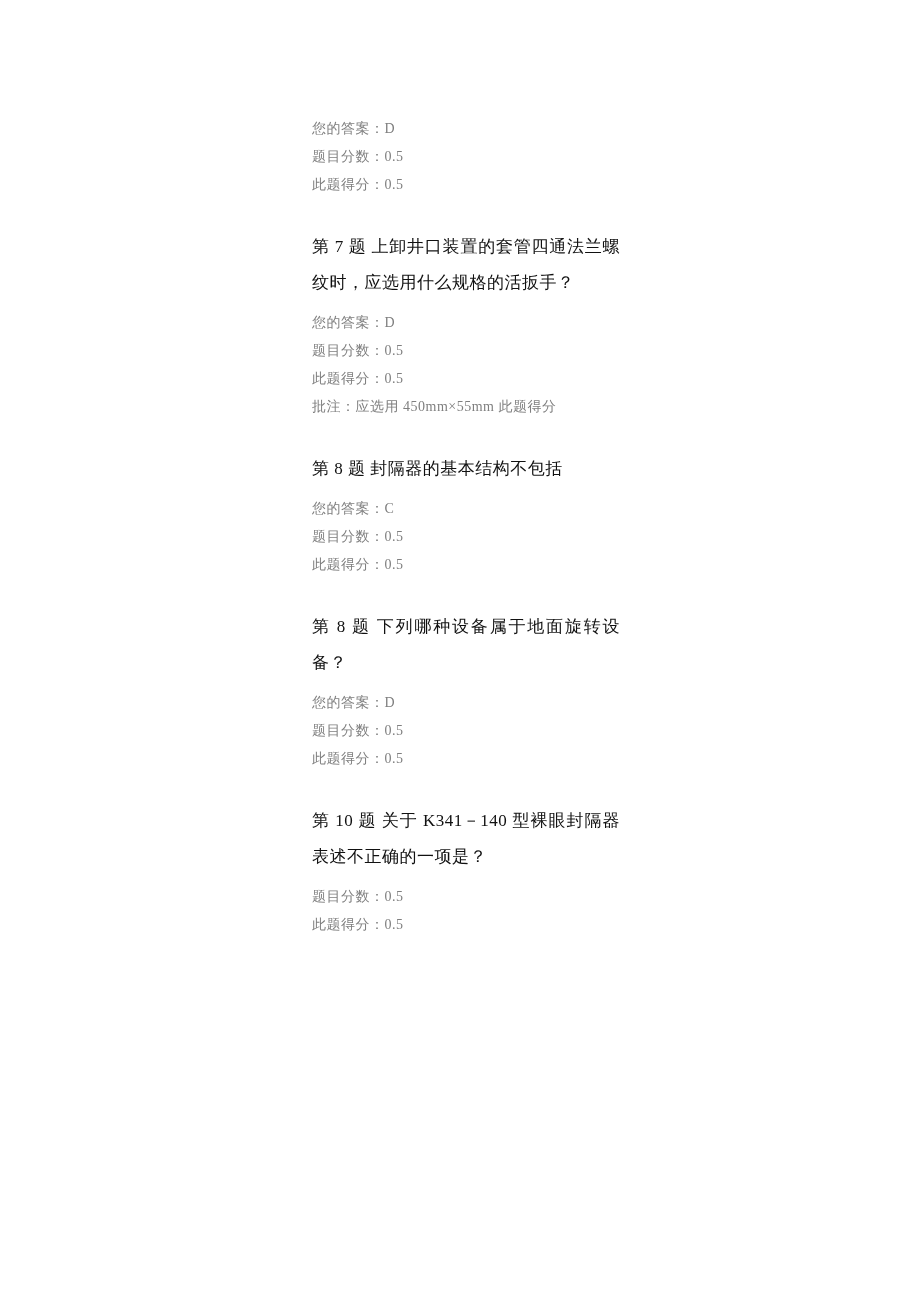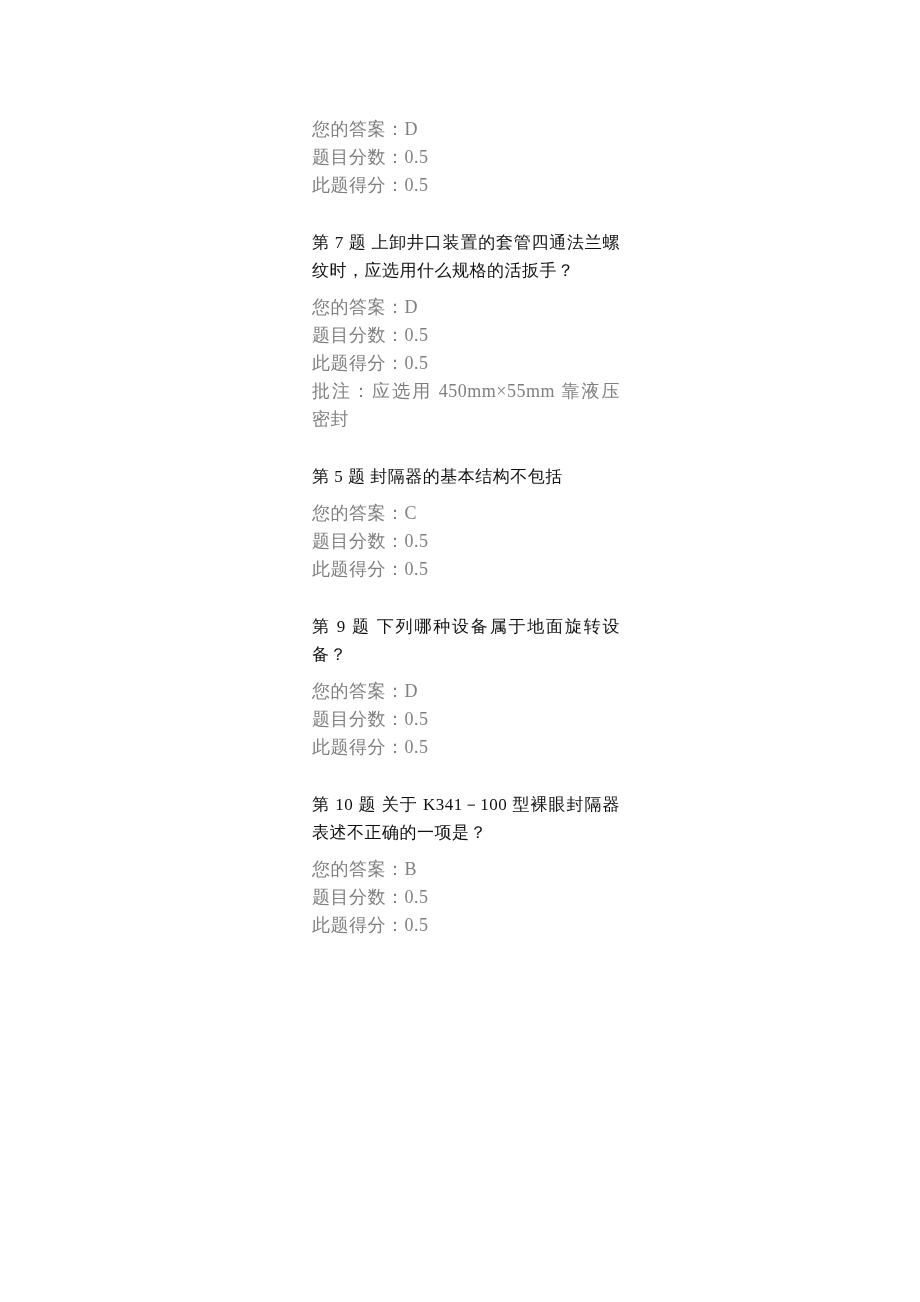--- a/index.html
+++ b/index.html
@@ -11,32 +11,32 @@
   body {
     font-family: "SimSun", "宋体", serif;
     color: #000;
   }
   .page {
     width: 920px;
     padding: 115px 300px 80px 312px;
     box-sizing: border-box;
   }
   .meta-line {
-    font-size: 18px;
+    font-size: 14px;
     color: #7f7f7f;
     line-height: 28px;
     text-align: justify;
     letter-spacing: 0.5px;
   }
   .question-title {
     font-size: 17px;
     color: #111;
     font-weight: 400;
     margin: 30px 0 8px 0;
-    line-height: 28px;
+    line-height: 36px;
     letter-spacing: 0.5px;
     text-align: justify;
   }
   .question-block {
     margin-bottom: 10px;
   }
 </style>
 </head>
 <body>
 
@@ -59,55 +59,52 @@
     <div class="meta-line">
       <span>您的答案：</span><span>D</span>
     </div>
     <div class="meta-line">
       <span>题目分数：</span><span>0.5</span>
     </div>
     <div class="meta-line">
       <span>此题得分：</span><span>0.5</span>
     </div>
     <div class="meta-line">
-      <span>批注：</span><span>应选用 450mm×55mm 靠液压密封</span>
+      <span>批注：</span><span>应选用 450mm×55mm 此题得分</span>
     </div>
   </div>
 
-  <h3 class="question-title">第 5 题  封隔器的基本结构不包括</h3>
+  <h3 class="question-title">第 8 题  封隔器的基本结构不包括</h3>
   <div class="question-block">
     <div class="meta-line">
       <span>您的答案：</span><span>C</span>
     </div>
     <div class="meta-line">
       <span>题目分数：</span><span>0.5</span>
     </div>
     <div class="meta-line">
       <span>此题得分：</span><span>0.5</span>
     </div>
   </div>
 
-  <h3 class="question-title">第 9 题  下列哪种设备属于地面旋转设备？</h3>
+  <h3 class="question-title">第 8 题  下列哪种设备属于地面旋转设备？</h3>
   <div class="question-block">
     <div class="meta-line">
       <span>您的答案：</span><span>D</span>
     </div>
     <div class="meta-line">
       <span>题目分数：</span><span>0.5</span>
     </div>
     <div class="meta-line">
       <span>此题得分：</span><span>0.5</span>
     </div>
   </div>
 
-  <h3 class="question-title">第 10 题 关于 K341－100 型裸眼封隔器表述不正确的一项是？</h3>
+  <h3 class="question-title">第 10 题 关于 K341－140 型裸眼封隔器表述不正确的一项是？</h3>
   <div class="question-block">
-    <div class="meta-line">
-      <span>您的答案：</span><span>B</span>
-    </div>
     <div class="meta-line">
       <span>题目分数：</span><span>0.5</span>
     </div>
     <div class="meta-line">
       <span>此题得分：</span><span>0.5</span>
     </div>
   </div>
 
 </div>
 

